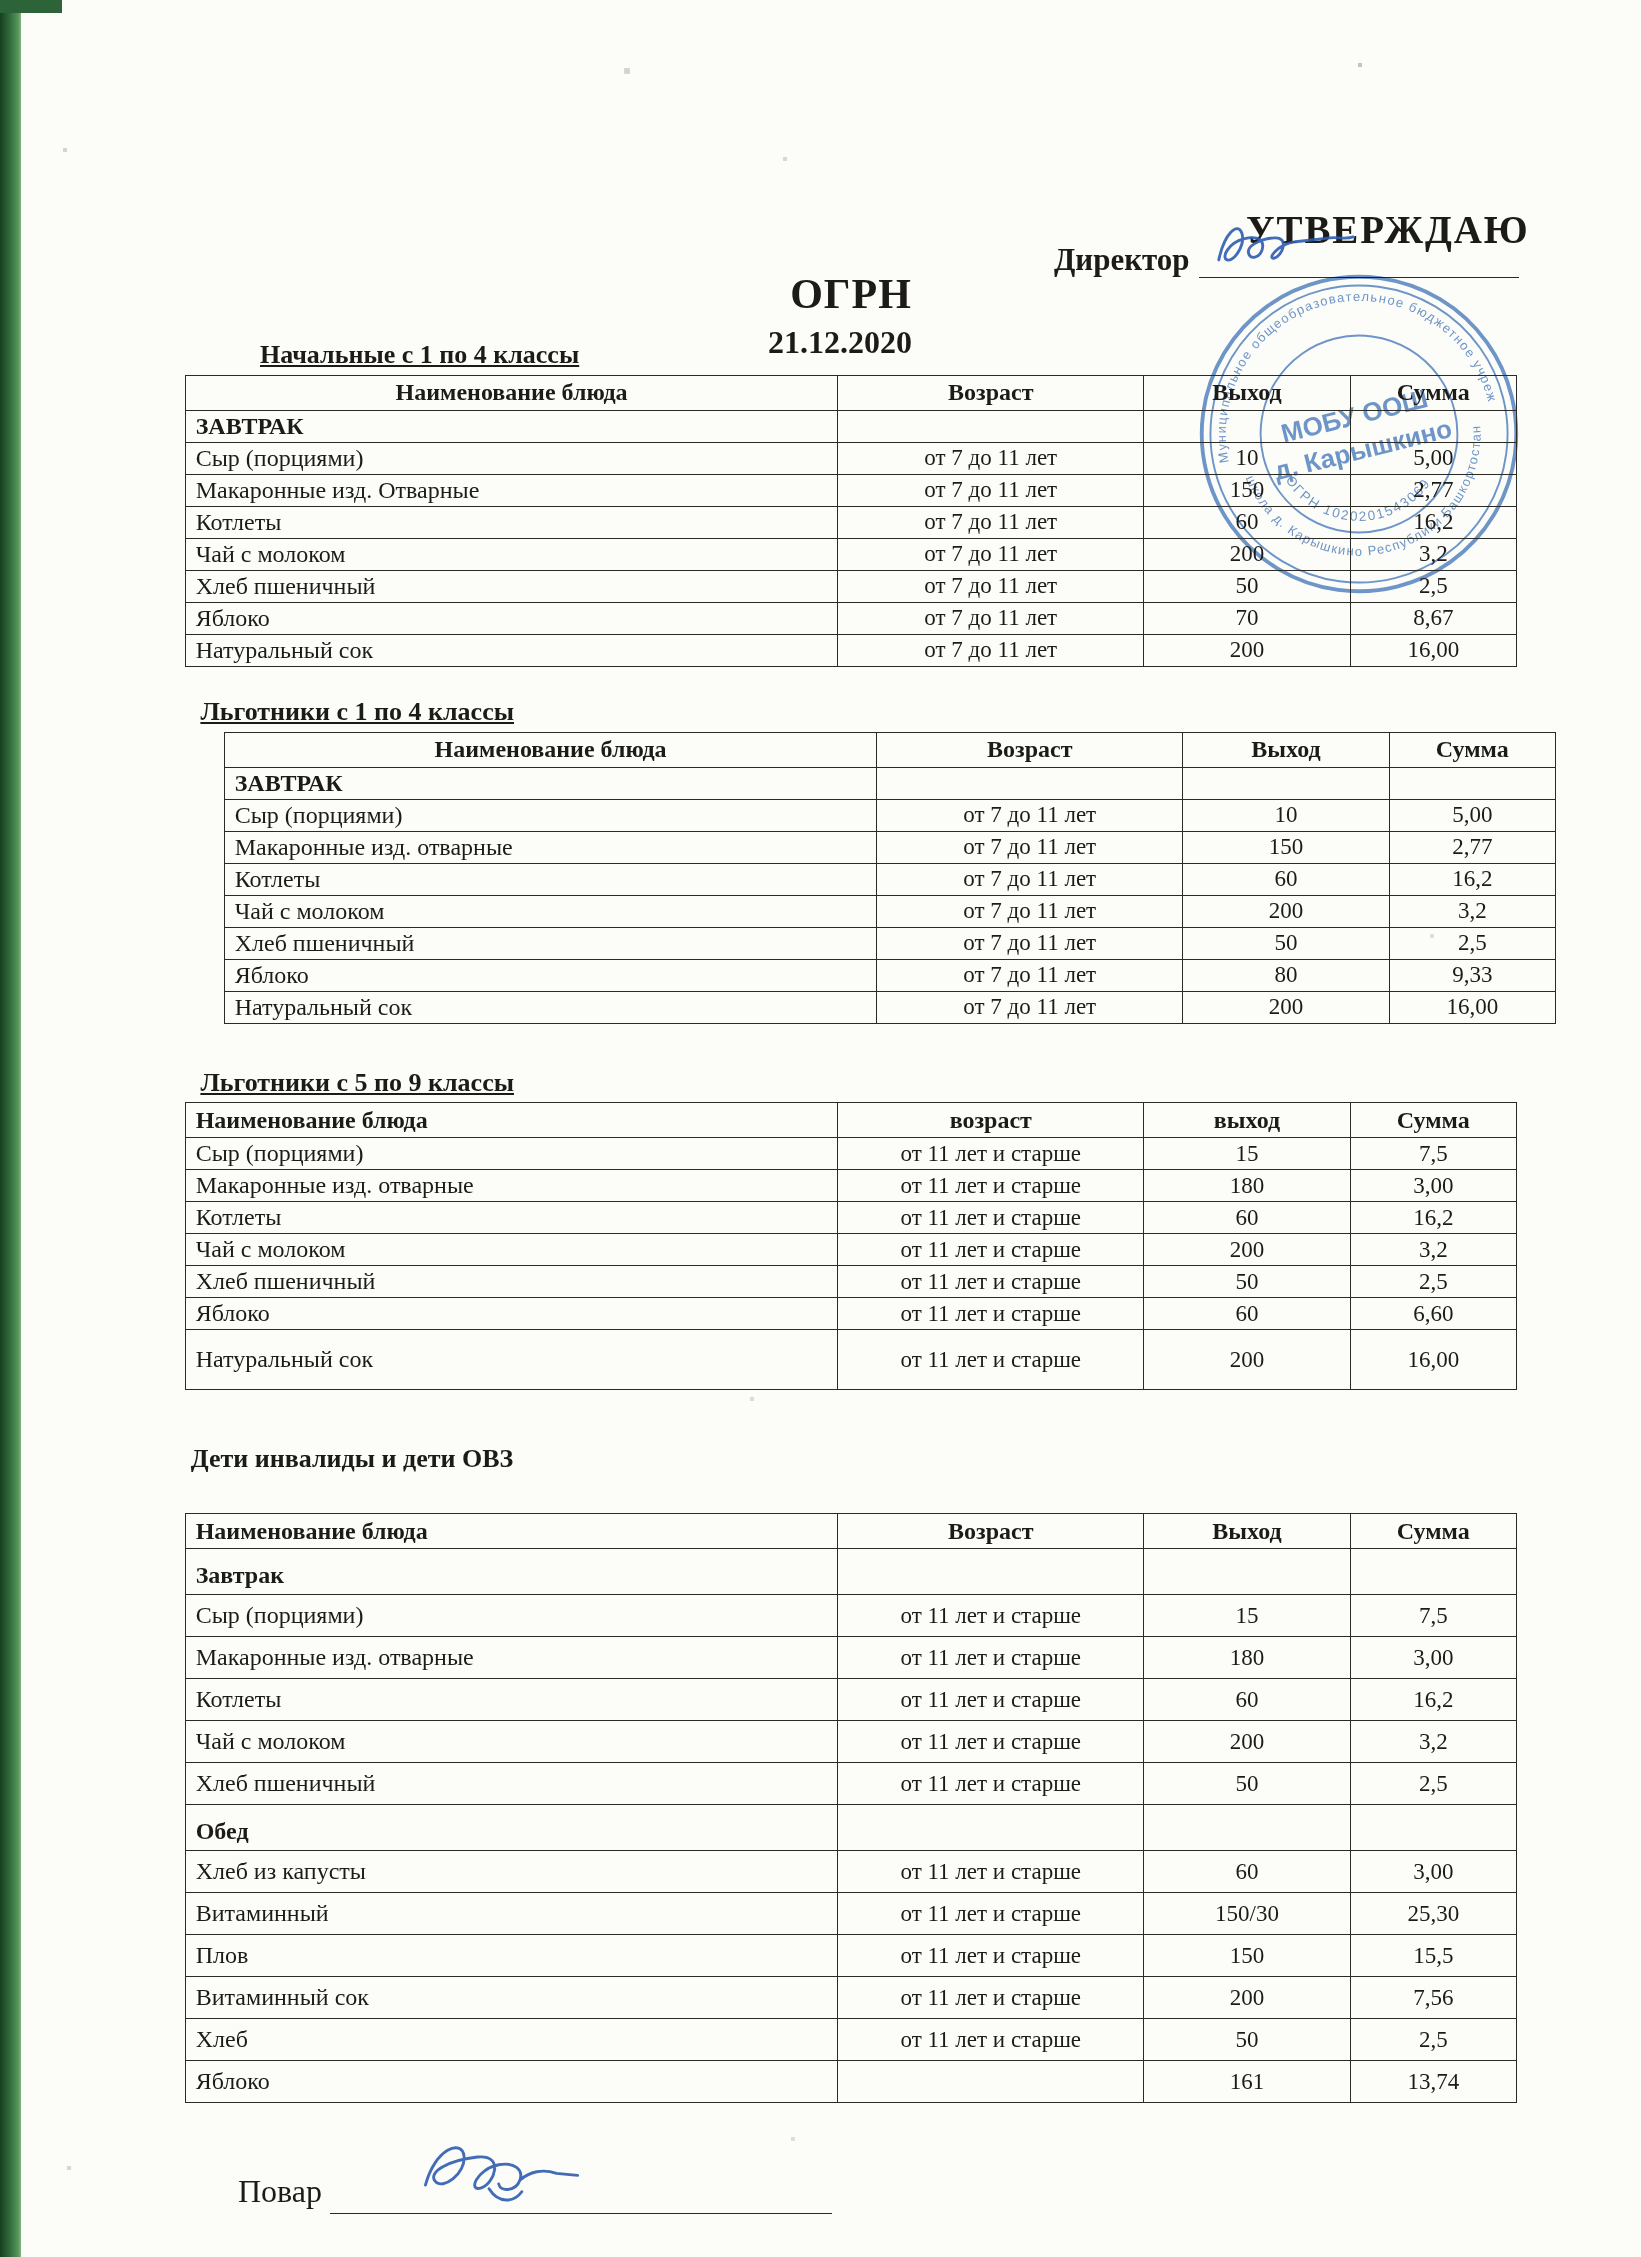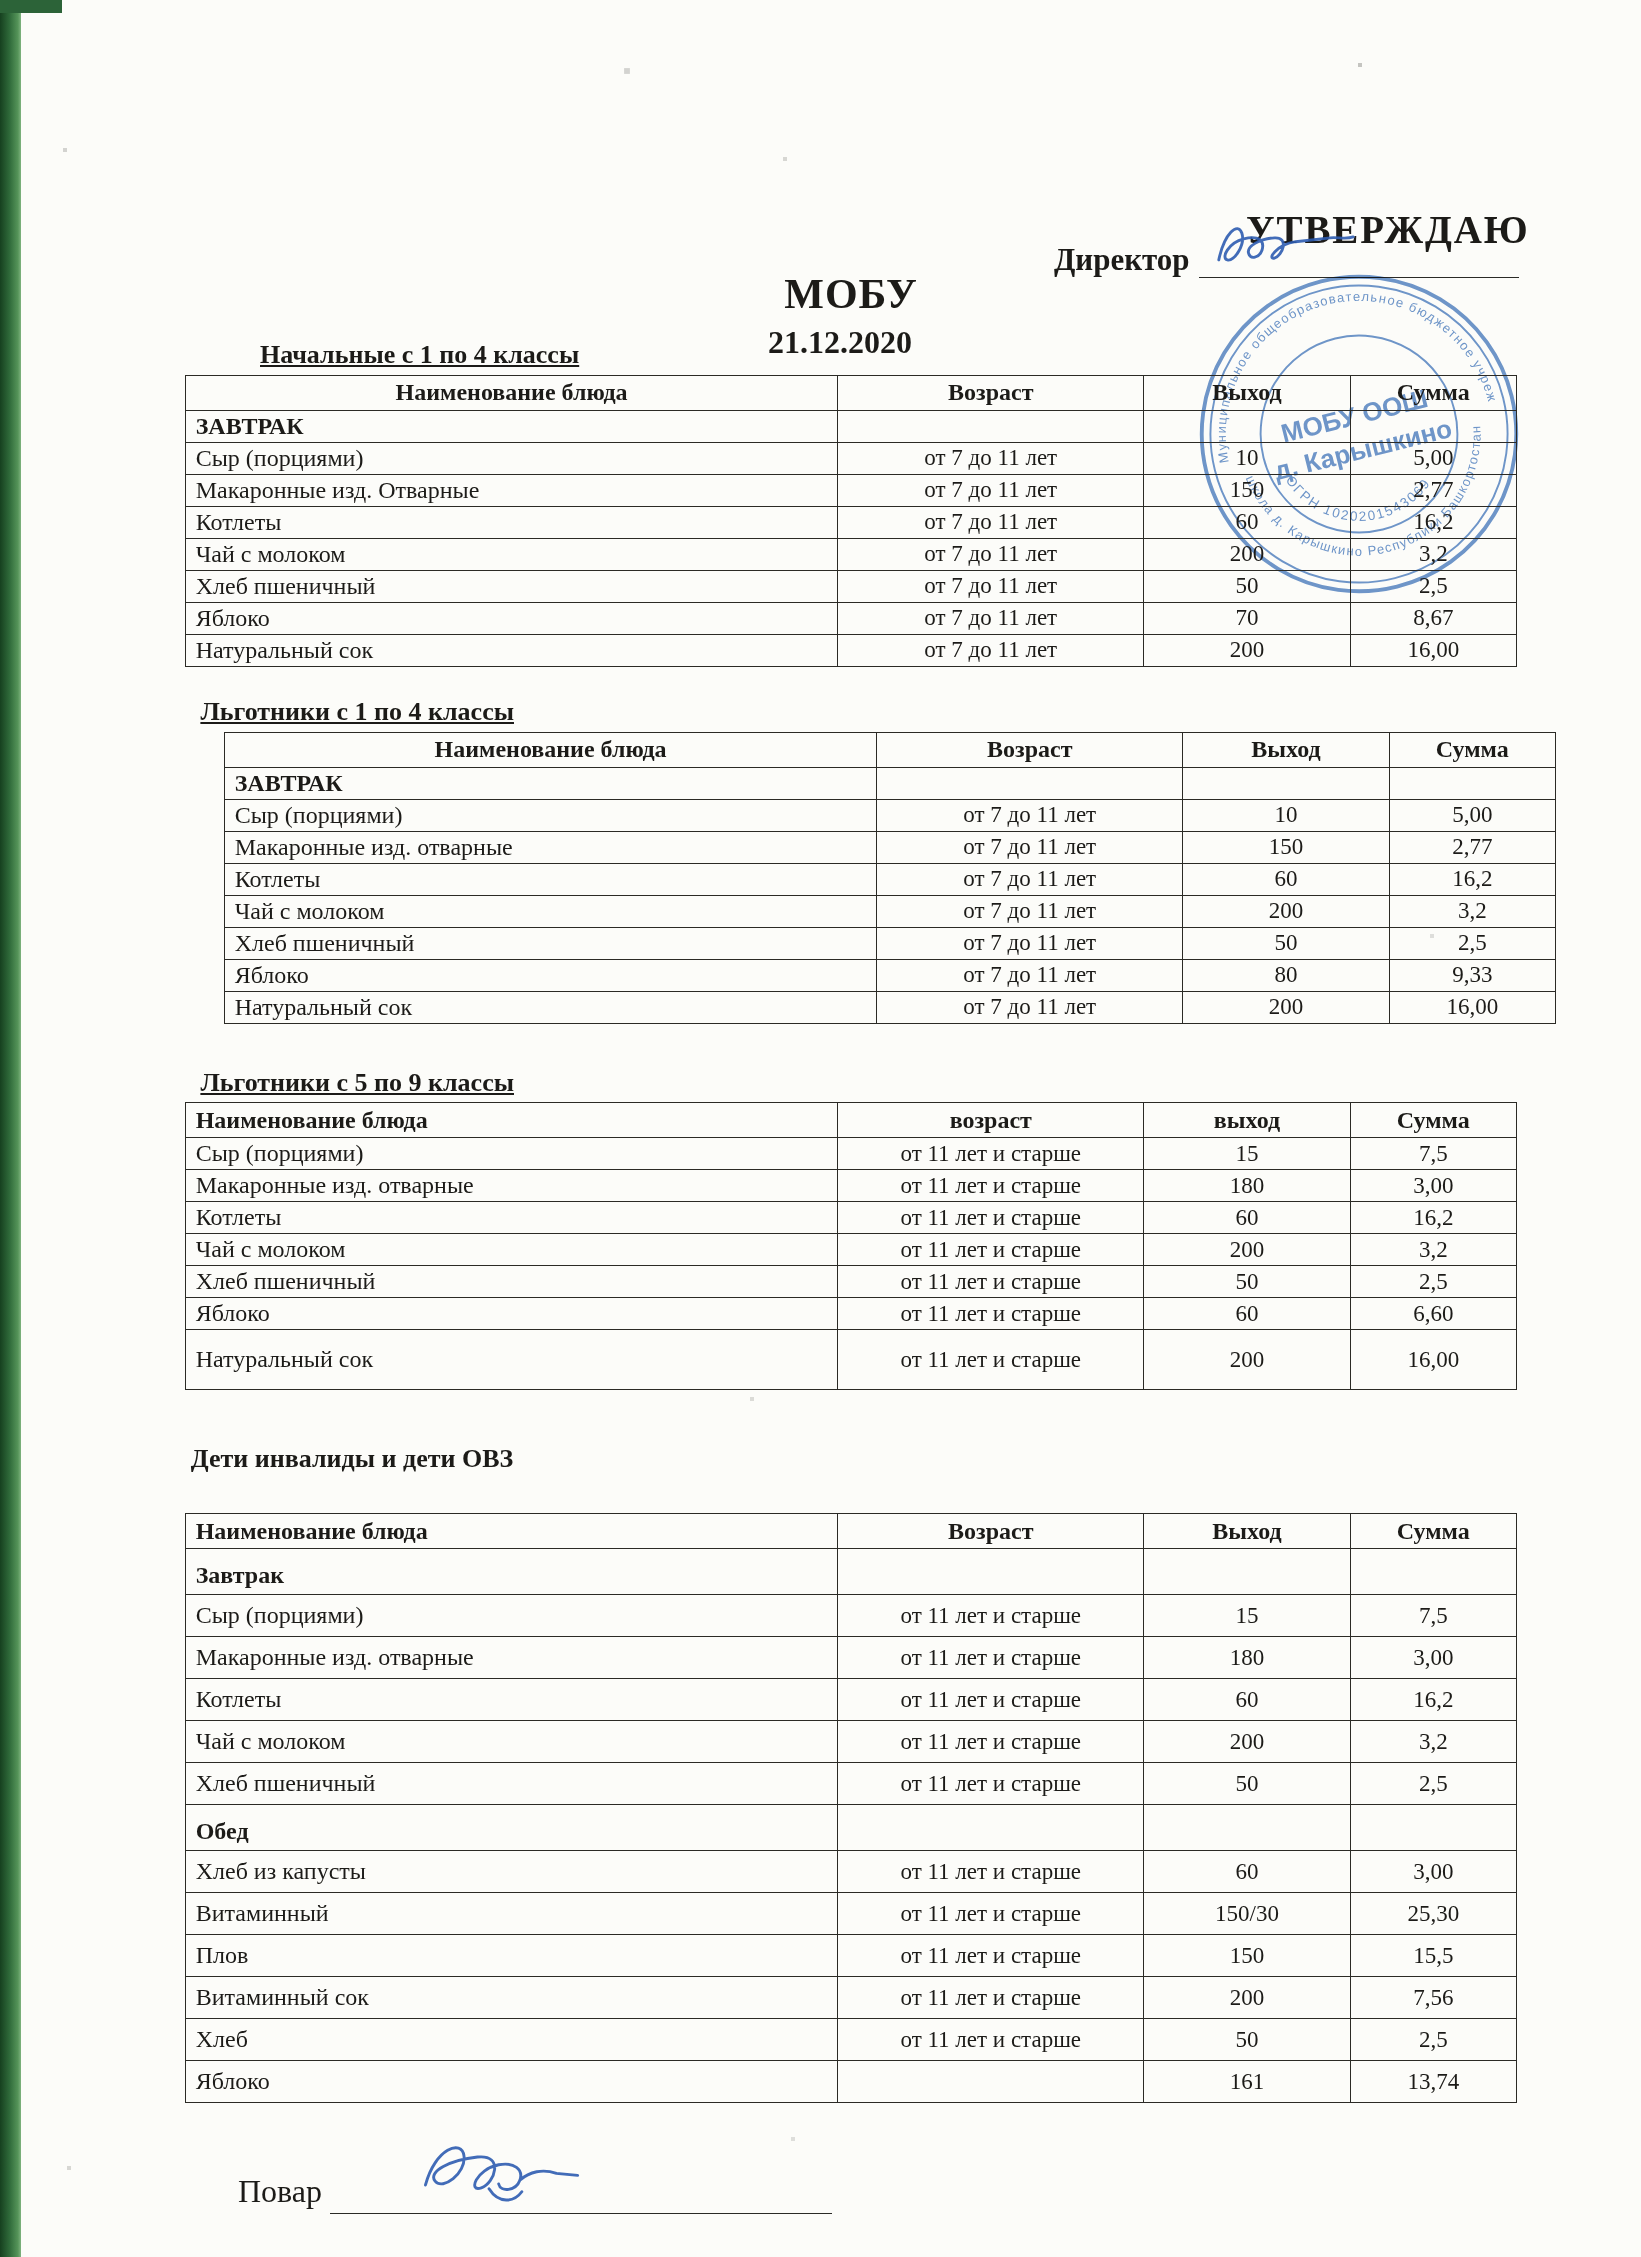--- a/index.html
+++ b/index.html
@@ -129,21 +129,21 @@
 
   <div class="director-line">
     <span>Директор</span>
     <span class="d-underline"></span>
   </div>
 
   <svg class="sig sig-director" viewBox="0 0 160 76">
     <path d="M10 52 C16 24 30 12 34 24 C38 36 26 54 19 52 C12 50 20 34 36 30 C52 26 58 32 55 42 C52 50 43 52 41 45 C39 38 52 30 68 29 C84 28 76 48 68 50 C60 52 70 36 90 33 L126 29 C134 28 142 31 150 28"></path>
   </svg>
 
-  <h1 class="doc-title">МОБУ</h1>
+  <h1 class="doc-title">ОГРН</h1>
   <div class="doc-date">21.12.2020</div>
 
   <svg class="stamp" viewBox="0 0 340 340">
     <g fill="none" stroke="#4679bf">
       <circle cx="170" cy="170" r="163" stroke-width="4"></circle>
       <circle cx="170" cy="170" r="154" stroke-width="2"></circle>
       <circle cx="170" cy="170" r="102" stroke-width="2"></circle>
     </g>
     <defs>
       <path id="arcTop" d="M 32 170 A 138 138 0 1 1 308 170"></path>

